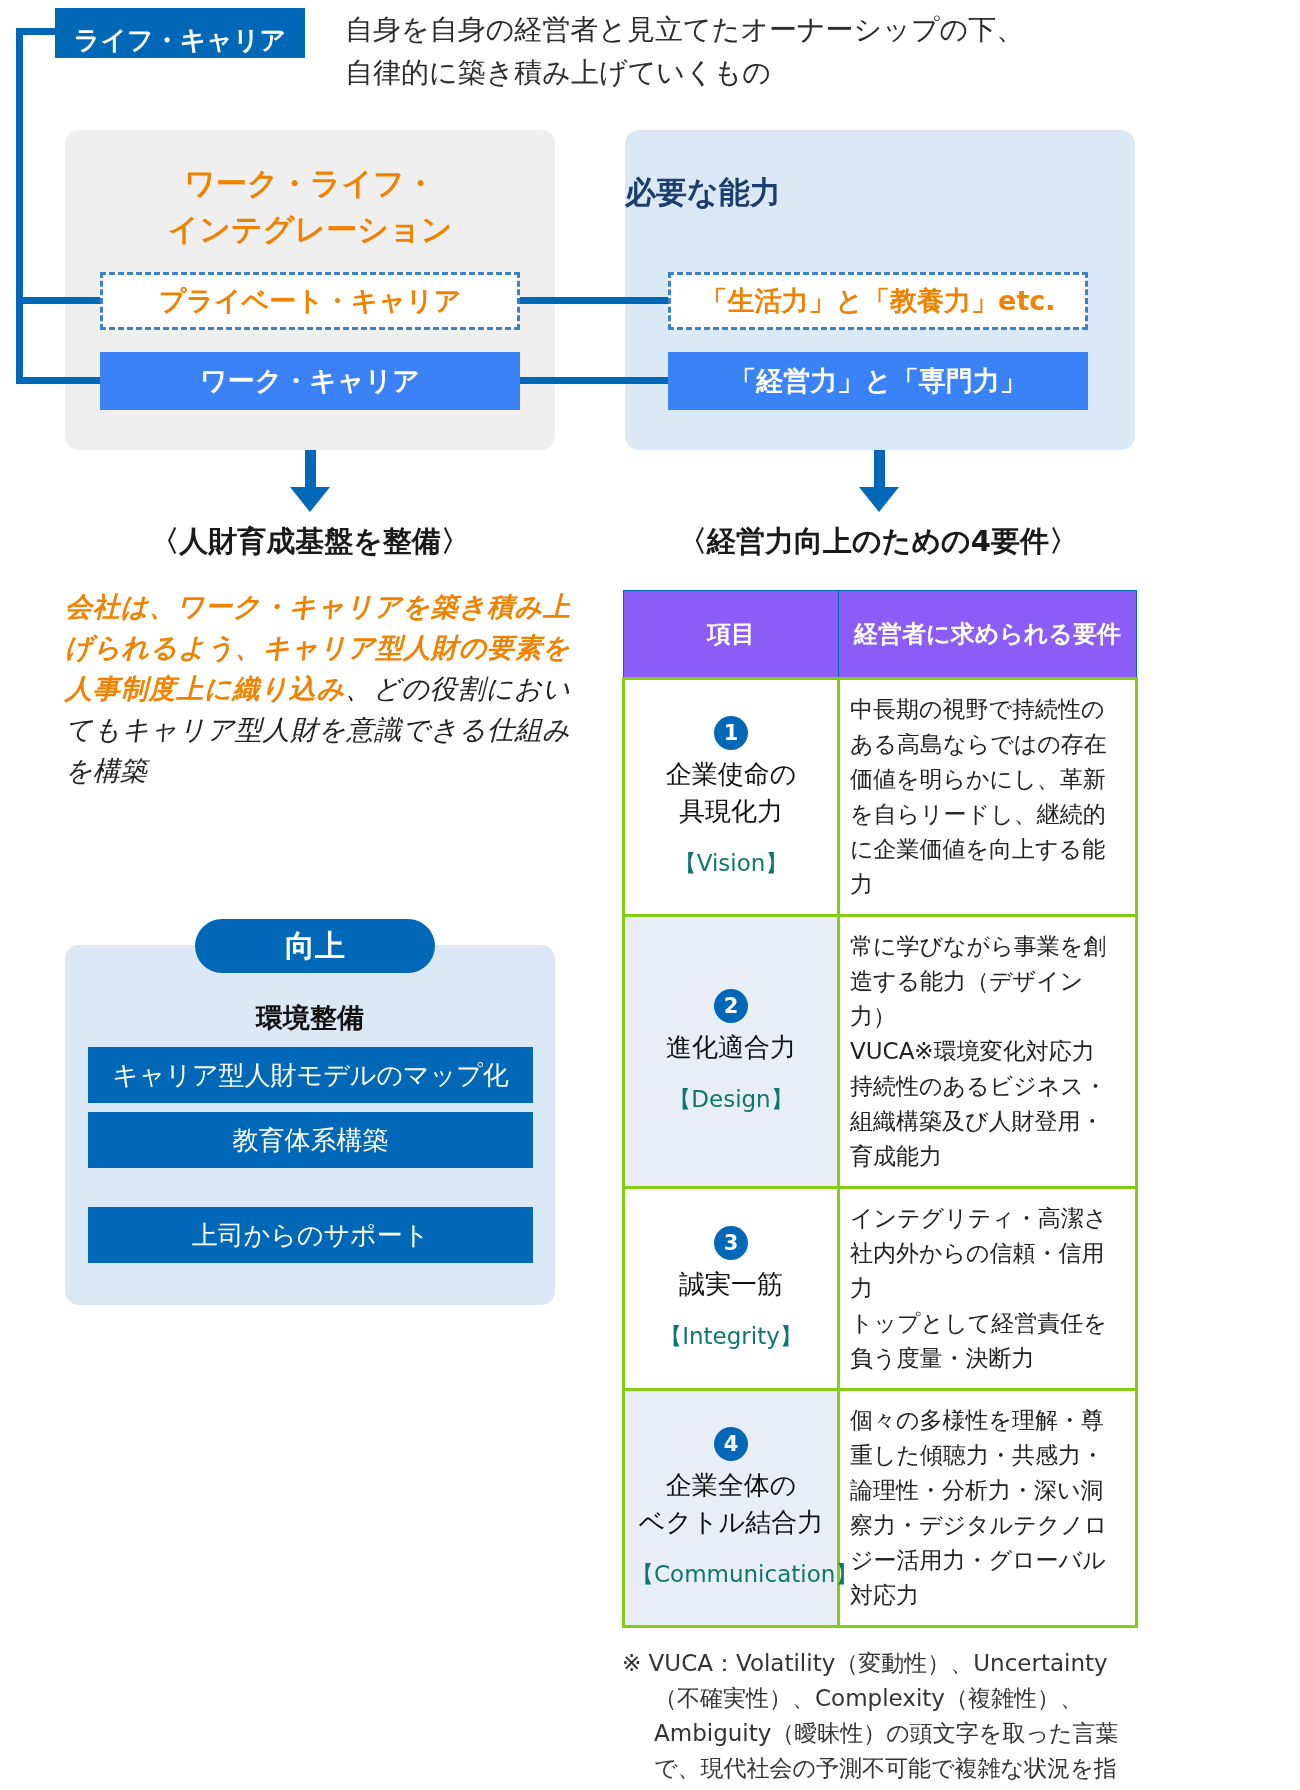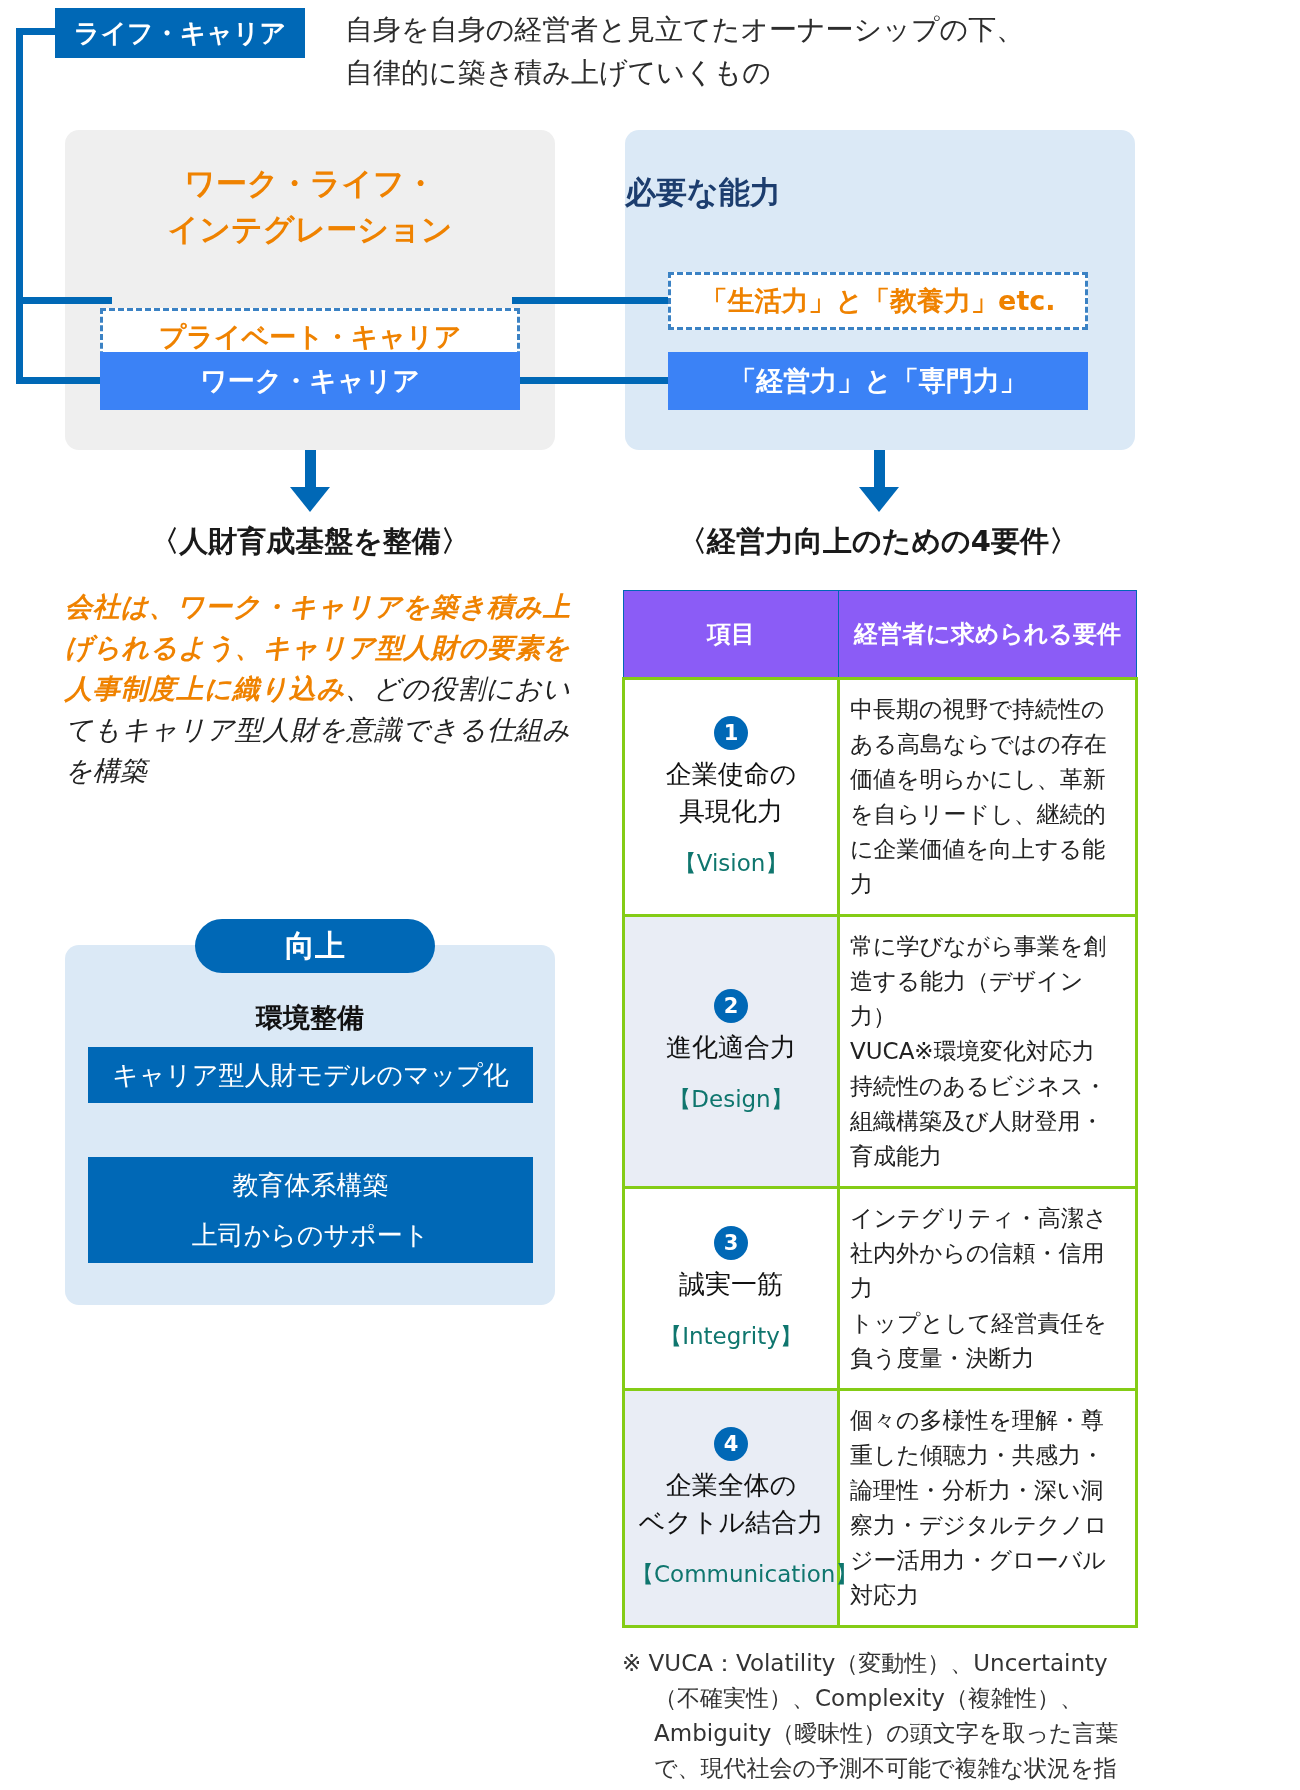--- a/index.html
+++ b/index.html
@@ -8,34 +8,34 @@
 
   .line { position:absolute; background:#0068b6; }
   #l-top  { left:16px;  top:28px;  width:46px;  height:7px; }
   #l-vert { left:16px;  top:28px;  width:7px;   height:356px; }
   #l-b1   { left:16px;  top:297px; width:96px;  height:7px; }
   #l-b2   { left:16px;  top:377px; width:96px;  height:7px; }
   #l-m1   { left:512px; top:297px; width:164px; height:7px; }
   #l-m2   { left:512px; top:377px; width:164px; height:7px; }
 
   .lc-box { position:absolute; left:55px; top:8px; width:250px; height:50px; background:#0068b6;
-            color:#fff; font-size:26px; font-weight:bold; display:flex; align-items:center; justify-content:center; }
+            color:#fff; font-size:26px; font-weight:bold; display:flex; align-items:flex-end; justify-content:center; }
   .desc-top { position:absolute; left:345px; top:8px; font-size:28px; line-height:43px;
               color:#2d2d2d; white-space:pre-line; }
 
   .panel-gray  { position:absolute; left:65px;  top:130px; width:490px; height:320px; background:#efefef; border-radius:14px; }
   .panel-lblue { position:absolute; left:625px; top:130px; width:510px; height:320px; background:#dbe9f6; border-radius:14px; }
   .wl-title { position:absolute; left:65px; top:160px; width:490px; text-align:center;
               font-size:31px; font-weight:bold; color:#ef8200; line-height:46px; white-space:pre-line; }
   .na-title { position:absolute; left:625px; top:172px; width:510px; text-align:left;
               font-size:31px; font-weight:bold; color:#1c3d6e; }
 
   .dash { position:absolute; background:#fff; border:3px dashed #3b82c4; display:flex; align-items:center;
           justify-content:center; font-weight:bold; color:#ef8200; font-size:27px; }
-  #dash-left  { left:100px; top:272px; width:420px; height:58px;margin-top:36px; }
+  #dash-left  { left:100px; top:272px; width:420px; height:58px; }
   #dash-right { left:668px; top:272px; width:420px; height:58px; }
   .solidbox { position:absolute; background:#3b82f6; display:flex; align-items:center; justify-content:center;
               font-weight:bold; color:#fff; font-size:27px; }
   #solid-left  { left:100px; top:352px; width:420px; height:58px; }
   #solid-right { left:668px; top:352px; width:420px; height:58px; }
 
   .arrow-stem { position:absolute; width:11px; background:#0068b6; }
   #as-left  { left:305px; top:450px; height:38px; }
   #as-right { left:874px; top:450px; height:38px; }
   .arrow-head { position:absolute; width:0; height:0; border-left:20px solid transparent;
@@ -65,21 +65,21 @@
   .item-tag  { display:block; font-size:23px; color:#0f766e; margin-top:18px; }
   .footnote { margin-top:18px; font-size:23px; line-height:35px; color:#333; padding-left:32px; text-indent:-32px; }
 
   .panel-bottom { position:absolute; left:65px; top:945px; width:490px; height:360px; background:#dbe9f6; border-radius:14px; }
   .pill { position:absolute; left:195px; top:919px; width:240px; height:54px; background:#0068b6; border-radius:27px;
           color:#fff; font-size:30px; font-weight:bold; display:flex; align-items:center; justify-content:center; }
   .env-label { position:absolute; left:65px; top:1000px; width:490px; text-align:center; font-size:27px;
                font-weight:bold; color:#111; }
   .env-box { position:absolute; left:88px; width:445px; height:56px; background:#0068b6; color:#fff; font-size:26px;
              display:flex; align-items:center; justify-content:center; font-weight:500; }
-  #env1 { top:1047px; } #env2 { top:1157px; } #env3 { top:1207px; }
+  #env1 { top:1047px; } #env2 { top:1112px; } #env3 { top:1207px; }
 </style>
 </head>
 <body>
 
 <div class="canvas">
 
   <div class="panel-gray"></div>
   <div class="panel-lblue"></div>
 
   <div class="line" id="l-top"></div>

